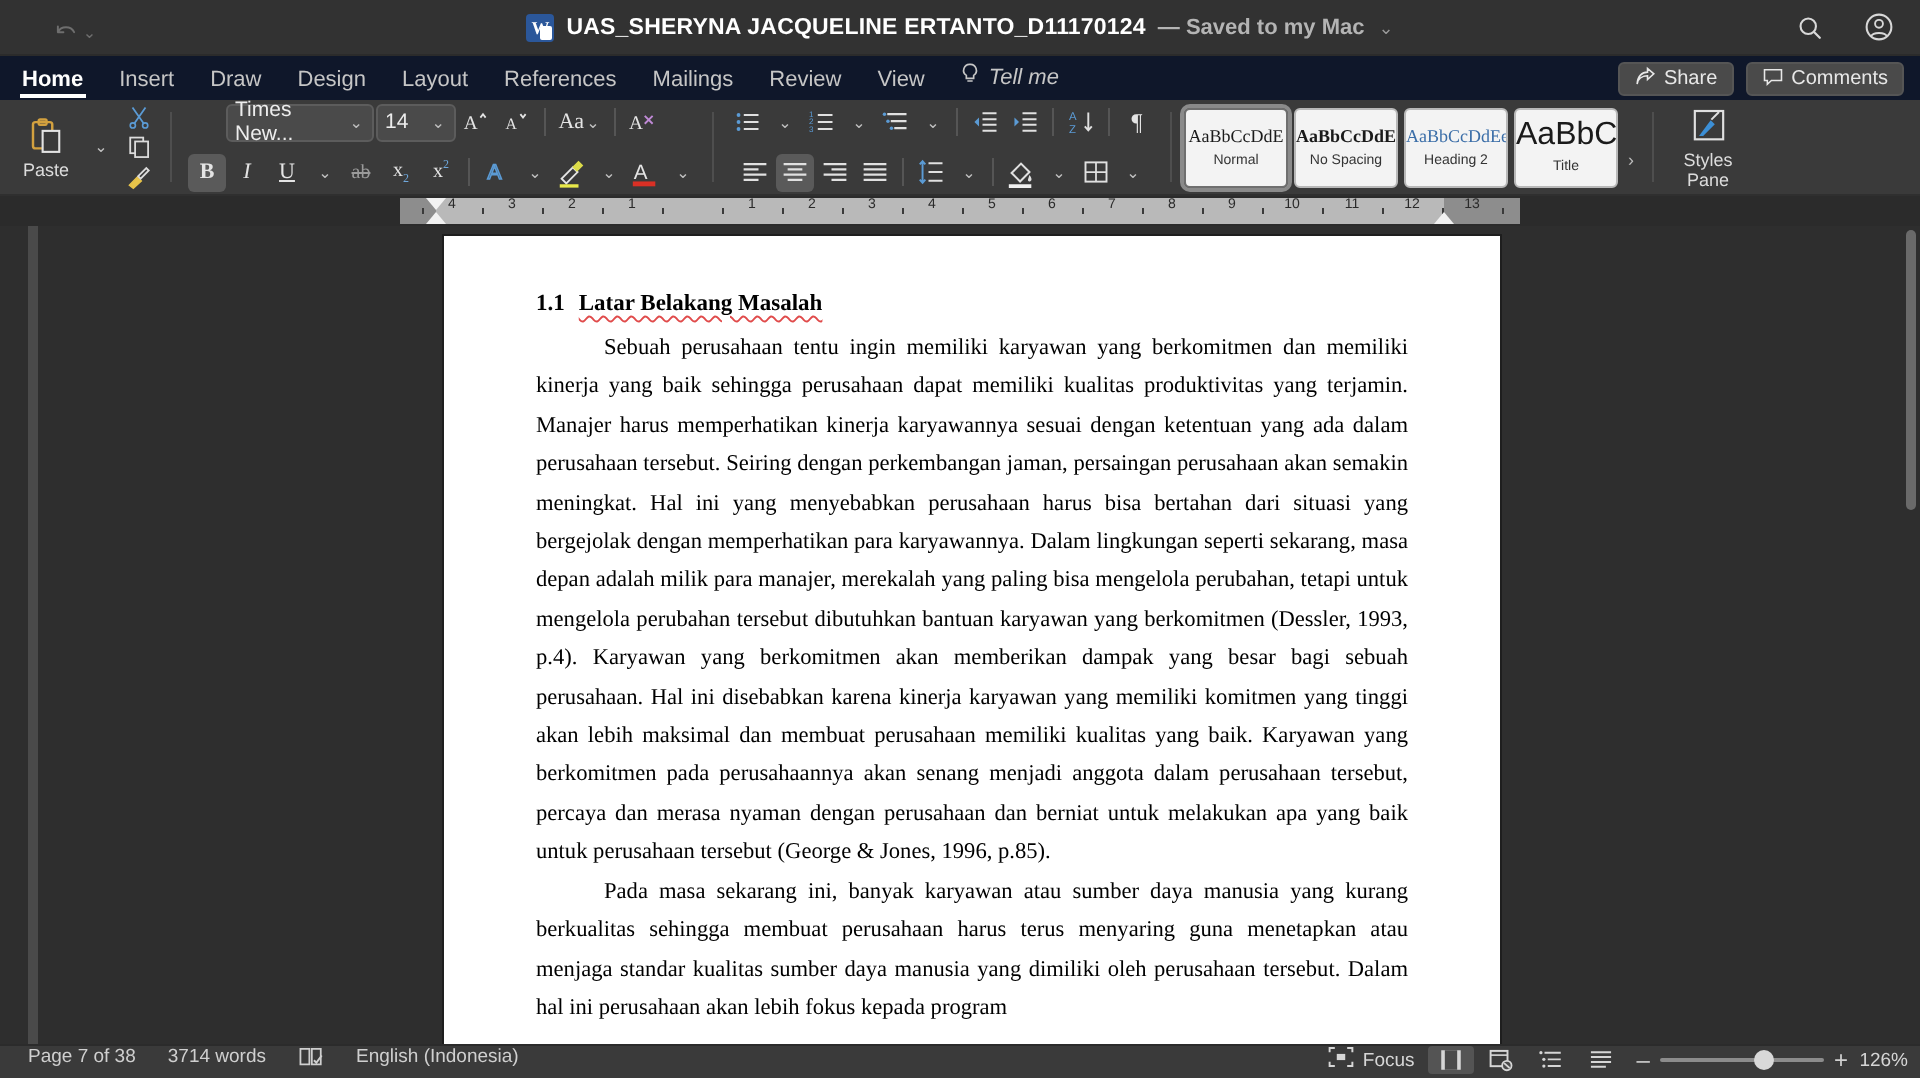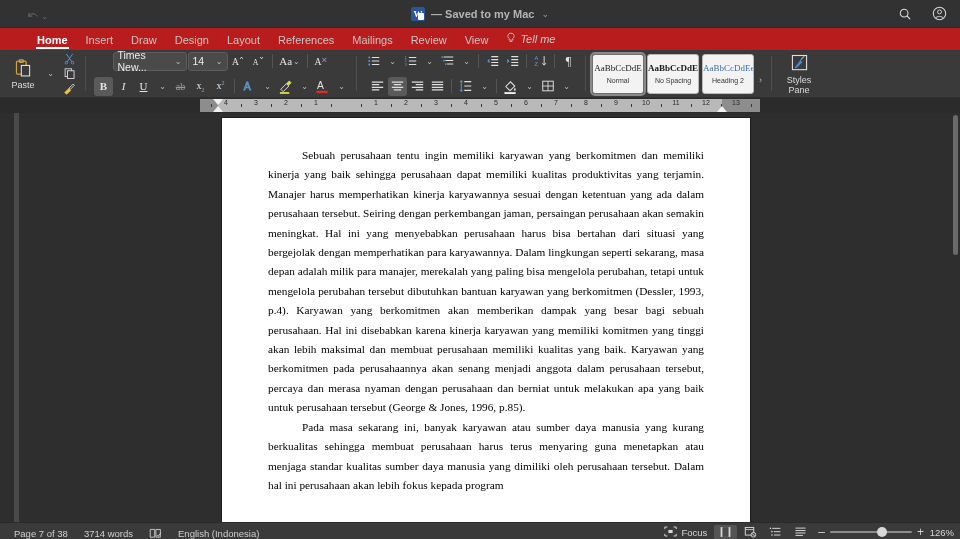--- a/index.html
+++ b/index.html
@@ -46,22 +46,22 @@
     content:""; position:absolute; right:1px; bottom:1px; width:6px;height:7px;
     background:#fff; border-radius:1px;
   }
   .doc-title { color: #ffffff; font-size: 11.5px; font-weight: bold; letter-spacing: .1px; }
   .doc-saved { color: #b4b4b4; font-size: 11px; font-weight: bold; }
   .chev-sm { color: #9a9a9a; font-size: 9px; margin-left: 1px; }
   .tb-right { margin-left: auto; display: flex; align-items: center; padding-right: 8px; gap: 6px; }
 
   
   .tabbar {
-    height: 22px; background: #b91c1c; display: flex; align-items: flex-end;
-    padding-left: 28px; flex: 0 0 22px; position: relative;
+    height: 22px; background: #0f172a; display: flex; align-items: flex-end;
+    padding-left: 2px; flex: 0 0 22px; position: relative;
   }
   .tab {
     color: #c6c6c6; font-size: 11px; padding: 0 9px 4px 9px; position: relative; cursor: default;
     white-space: nowrap;
   }
   .tab.active { color: #ffffff; font-weight: bold; }
   .tab.active::after {
     content: ""; position: absolute; left: 8px; right: 8px; bottom: 1px; height: 2px; background: #ffffff;
   }
   .tab.tellme { display: flex; align-items: center; gap: 4px; font-style: italic; }
@@ -171,21 +171,21 @@
     position: absolute; left: 14px; top: 0; width: 5px; height: 100%;
     background: #4a4a4a;
   }
   .vscroll {
     position: absolute; right: 2px; top: 2px; width: 5px; height: 140px;
     background: #6a6a6a; border-radius: 3px;
   }
 
   
   .status {
-    height: 17px; background: #3a3a3a; flex: 0 0 17px; display: flex; align-items: flex-end;
+    height: 17px; background: #3a3a3a; flex: 0 0 17px; display: flex; align-items: flex-start;
     padding: 0 6px; gap: 0px; border-top: 1px solid #2b2b2b;
   }
   .st-item { color: #cfcfcf; font-size: 9.5px; padding: 0 8px; white-space: nowrap; cursor: default; }
   .st-right { margin-left: auto; display: flex; align-items: center; gap: 2px; }
   .st-btn {
     display: flex; align-items: center; gap: 4px; color: #d6d6d6; font-size: 9.5px;
     height: 14px; padding: 0 5px; border-radius: 2px; cursor: default;
   }
   .st-btn.on { background: #545454; }
   .zoom-slider { display: flex; align-items: center; gap: 5px; margin-left: 4px; }
@@ -243,20 +243,21 @@
         <svg width="14" height="13" viewBox="0 0 16 16">
             <circle cx="3.4" cy="8" r="1.1" fill="currentColor"></circle>
             <circle cx="8" cy="8" r="1.1" fill="currentColor"></circle>
             <circle cx="12.6" cy="8" r="1.1" fill="currentColor"></circle>
           </svg>
       </div>
     </div>
 
     <div class="tb-center">
       <div class="doc-icon">W</div>
+      <span class="doc-title">UAS_SHERYNA JACQUELINE ERTANTO_D11170124</span>
       <span class="doc-saved">— Saved to my Mac</span>
       <span class="chev-sm">⌄</span>
     </div>
 
     <div class="tb-right">
       <div class="tb-icon">
         <svg width="14" height="14" viewBox="0 0 16 16">
             <circle cx="7" cy="7" r="4.4" fill="none" stroke="currentColor" stroke-width="1.2"></circle>
             <path d="M10.3 10.3 L13.6 13.6" stroke="currentColor" stroke-width="1.3" stroke-linecap="round"></path>
           </svg>
@@ -282,20 +283,38 @@
     <div class="tab">Review</div>
     <div class="tab">View</div>
     <div class="tab tellme">
       <span>
         <svg width="10" height="12" viewBox="0 0 12 14">
             <path d="M6 1.2 A3.6 3.6 0 0 1 8.2 7.8 L8.2 9.6 L3.8 9.6 L3.8 7.8 A3.6 3.6 0 0 1 6 1.2 Z M4.4 11.2 H7.6" fill="none" stroke="currentColor" stroke-width="1"></path>
           </svg>
       </span>
       <span>Tell me</span>
     </div>
+    <div class="tabbar-right">
+      <div class="pillbtn">
+        <span>
+          <svg width="11" height="11" viewBox="0 0 14 14">
+              <path d="M2 11.5 C2.6 7.5 6 6.2 8.6 6.2 L8.6 8.6 L12.6 5 L8.6 1.6 L8.6 3.9 C5.1 3.9 2.3 6.5 2 11.5 Z" fill="none" stroke="currentColor" stroke-width="1"></path>
+            </svg>
+        </span>
+        <span>Share</span>
+      </div>
+      <div class="pillbtn">
+        <span>
+          <svg width="11" height="11" viewBox="0 0 14 14">
+              <path d="M1.6 2.4 H12.4 V9.2 H6 L3.4 11.6 V9.2 H1.6 Z" fill="none" stroke="currentColor" stroke-width="1"></path>
+            </svg>
+        </span>
+        <span>Comments</span>
+      </div>
+    </div>
   </div>
 
   <div class="ribbon">
 
     <div class="rgroup paste-wrap">
       <div class="paste-btn">
         <svg width="21" height="21" viewBox="0 0 24 24">
             <rect x="4" y="3.5" width="11" height="15" rx="1.4" fill="none" stroke="#d3a13f" stroke-width="1.4"></rect>
             <rect x="7.2" y="2" width="4.6" height="3" rx="0.8" fill="none" stroke="#d3a13f" stroke-width="1.3"></rect>
             <rect x="9.5" y="8.5" width="9.5" height="12" fill="#3a3a3a" stroke="#e3e3e3" stroke-width="1.2"></rect>
@@ -539,20 +558,24 @@
         <div class="sample">AaBbCcDdE</div>
         <div class="nm">Normal</div>
       </div>
       <div class="style-card s-nospace">
         <div class="sample">AaBbCcDdEe</div>
         <div class="nm">No Spacing</div>
       </div>
       <div class="style-card s-head2">
         <div class="sample">AaBbCcDdEe</div>
         <div class="nm">Heading 2</div>
+      </div>
+      <div class="style-card s-title">
+        <div class="sample">AaBbC</div>
+        <div class="nm">Title</div>
       </div>
       <div class="gal-more">›</div>
     </div>
     <div class="rsep"></div>
 
     <div class="rgroup">
       <div class="bigbtn">
         <svg width="21" height="20" viewBox="0 0 24 24">
             <rect x="3.5" y="3" width="17" height="17" fill="none" stroke="#e0e0e0" stroke-width="1.3"></rect>
             <path d="M6 18 L13 8.5 L15.5 11 L8.5 18 Z" fill="#3c8fd6"></path>
@@ -617,20 +640,24 @@
       <span class="rmarker rmark-up" style="left:517px"></span>
     </div>
   </div>
 
   <div class="docarea">
     <div class="leftbar"></div>
     <div class="vscroll"></div>
 
     <div class="page">
       <div class="page-inner">
+        <div class="heading">
+          <span>1.1</span>
+          <span class="sq">Latar Belakang Masalah</span>
+        </div>
         <p class="body-p"><span class="ind"></span><span>Sebuah perusahaan tentu ingin memiliki karyawan yang berkomitmen dan memiliki kinerja yang baik sehingga perusahaan dapat memiliki kualitas produktivitas yang terjamin. Manajer harus memperhatikan kinerja karyawannya sesuai dengan ketentuan yang ada dalam perusahaan tersebut. Seiring dengan perkembangan jaman, persaingan perusahaan akan semakin meningkat. Hal ini yang menyebabkan perusahaan harus bisa bertahan dari situasi yang bergejolak dengan memperhatikan para karyawannya. Dalam lingkungan seperti sekarang, masa depan adalah milik para manajer, merekalah yang paling bisa mengelola perubahan, tetapi untuk mengelola perubahan tersebut dibutuhkan bantuan karyawan yang berkomitmen (Dessler, 1993, p.4). Karyawan yang berkomitmen akan memberikan dampak yang besar bagi sebuah perusahaan. Hal ini disebabkan karena kinerja karyawan yang memiliki komitmen yang tinggi akan lebih maksimal dan membuat perusahaan memiliki kualitas yang baik. Karyawan yang berkomitmen pada perusahaannya akan senang menjadi anggota dalam perusahaan tersebut, percaya dan merasa nyaman dengan perusahaan dan berniat untuk melakukan apa yang baik untuk perusahaan tersebut (George &amp; Jones, 1996, p.85).</span></p>
         <p class="body-p"><span class="ind"></span><span>Pada masa sekarang ini,  banyak karyawan atau sumber daya manusia yang kurang berkualitas sehingga membuat perusahaan harus terus menyaring guna menetapkan atau menjaga standar kualitas sumber daya manusia yang dimiliki oleh perusahaan tersebut. Dalam hal ini perusahaan akan lebih fokus kepada program</span></p>
       </div>
     </div>
   </div>
 
   <div class="status">
     <span class="st-item">Page 7 of 38</span>
     <span class="st-item">3714 words</span>
     <span class="st-item" style="display:flex;align-items:center;">

